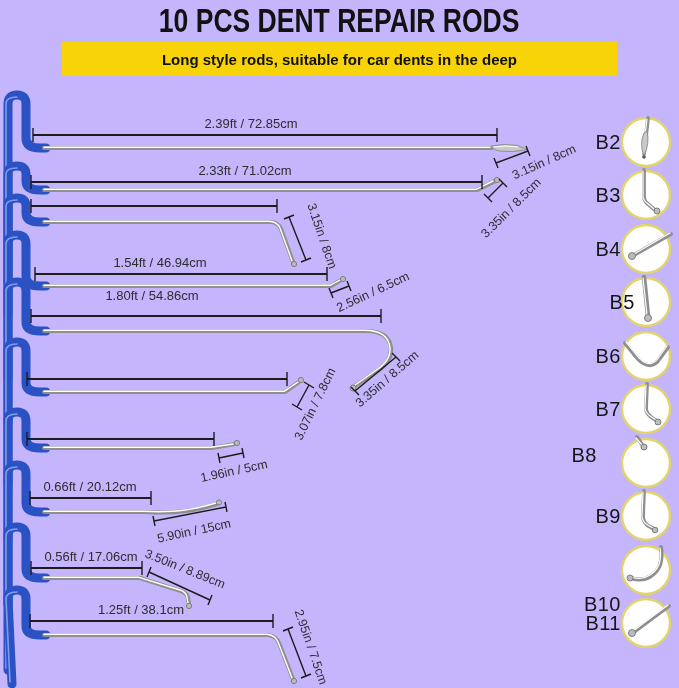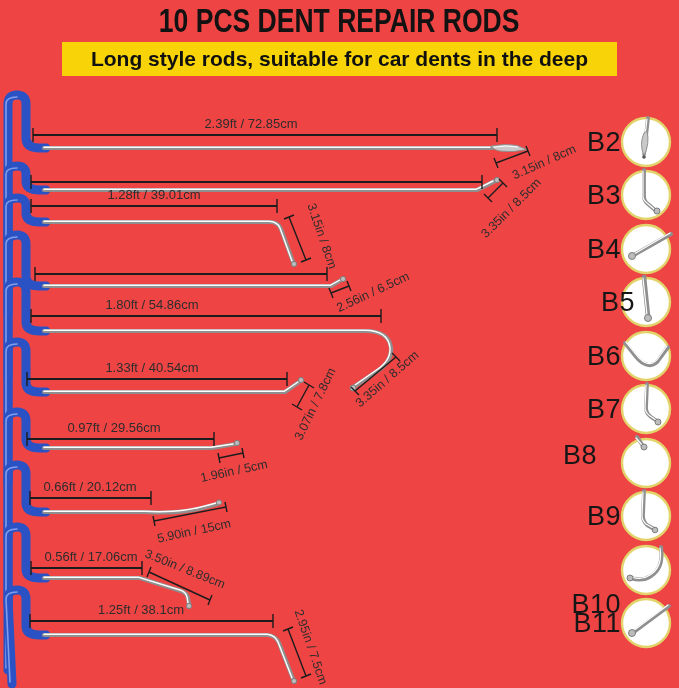--- a/index.html
+++ b/index.html
@@ -1,29 +1,29 @@
 <!DOCTYPE html>
 <html><head>
 <meta charset="utf-8">
 <style>
   html,body{margin:0;padding:0;background:#fff;}
-  .stage{position:relative;width:679px;height:688px;background:#ef4444;overflow:hidden;
+  .stage{position:relative;width:679px;height:688px;background:#c4b5fd;overflow:hidden;
          font-family:"Liberation Sans",sans-serif;}
   .title{position:absolute;top:1px;left:0;width:100%;text-align:center;}
   .title span{display:inline-block;font-size:34px;font-weight:900;color:#121212;
               transform:scaleX(.78);letter-spacing:0px;white-space:nowrap;}
   .banner{position:absolute;left:62px;top:42px;width:555px;height:34px;background:#F7D307;
           display:flex;align-items:center;justify-content:center;}
-  .banner span{font-size:21px;font-weight:700;color:#101010;white-space:nowrap;}
+  .banner span{font-size:15px;font-weight:700;color:#101010;white-space:nowrap;}
   svg{position:absolute;left:0;top:0;}
   .len-label{position:absolute;width:200px;margin-left:-100px;text-align:center;
              font-size:13px;color:#2d2d2d;white-space:nowrap;}
   .tip-label{position:absolute;font-size:12.5px;color:#2d2d2d;white-space:nowrap;
              transform:translate(-50%,-50%) rotate(var(--r));}
-  .b-label{position:absolute;width:70px;text-align:right;font-size:27px;color:#161616;
+  .b-label{position:absolute;width:70px;text-align:right;font-size:20px;color:#161616;
            transform:translateY(-50%);letter-spacing:.5px;}
   .metal{stroke:#8f8f8f;stroke-width:4.2;fill:none;stroke-linecap:round;stroke-linejoin:round;}
   .core{stroke:#ffffff;stroke-width:1.4;fill:none;stroke-linecap:round;stroke-linejoin:round;}
   .handle{stroke:#2B52C4;stroke-width:9;fill:none;stroke-linecap:round;stroke-linejoin:round;}
   .handle3{stroke:#8aa4ef;stroke-width:1.6;fill:none;stroke-linecap:round;stroke-linejoin:round;opacity:.9;}
   .dim{stroke:#1c1c1c;stroke-width:2;fill:none;}
   .tick{stroke:#1c1c1c;stroke-width:1.4;fill:none;}
   .ball{fill:#bcbcbc;stroke:#7e7e7e;stroke-width:1;}
   .ring{fill:#ffffff;stroke:#E2D46B;stroke-width:2.4;}
   .glyph{stroke:#8f8f8f;stroke-width:3.8;fill:none;stroke-linecap:round;stroke-linejoin:round;}
@@ -235,24 +235,23 @@
       <g>
           <circle class="ring" cx="646" cy="623" r="24"></circle>
         <path class="glyph" d="M 669 606 L 634 632"></path>
           <path class="glyphc" d="M 668 605 L 633 631"></path>
         <circle class="ball" cx="632" cy="633" r="3.5"></circle>
         </g>
     </g>
   </svg>
 
   <div class="len-label" style="left:251px;top:116px">2.39ft / 72.85cm</div>
-  <div class="len-label" style="left:154px;top:187px">1.28ft / 39.01cm</div>
-  <div class="len-label" style="left:152px;top:297px">1.80ft / 54.86cm</div>
-  <div class="len-label" style="left:152px;top:360px">1.33ft / 40.54cm</div>
-  <div class="len-label" style="left:114px;top:420px">0.97ft / 29.56cm</div>
+  <div class="len-label" style="left:245px;top:163px">2.33ft / 71.02cm</div>
+  <div class="len-label" style="left:160px;top:255px">1.54ft / 46.94cm</div>
+  <div class="len-label" style="left:152px;top:288px">1.80ft / 54.86cm</div>
   <div class="len-label" style="left:90px;top:479px">0.66ft / 20.12cm</div>
   <div class="len-label" style="left:91px;top:549px">0.56ft / 17.06cm</div>
   <div class="len-label" style="left:141px;top:602px">1.25ft / 38.1cm</div>
 
   <div class="tip-label" style="left:544px;top:162px;--r:-24deg">3.15in / 8cm</div>
   <div class="tip-label" style="left:511px;top:208px;--r:-45deg">3.35in / 8.5cm</div>
   <div class="tip-label" style="left:322px;top:236px;--r:71deg">3.15in / 8cm</div>
   <div class="tip-label" style="left:373px;top:292px;--r:-25deg">2.56in / 6.5cm</div>
   <div class="tip-label" style="left:387px;top:379px;--r:-41deg">3.35in / 8.5cm</div>
   <div class="tip-label" style="left:315px;top:404px;--r:-64deg">3.07in / 7.8cm</div>

